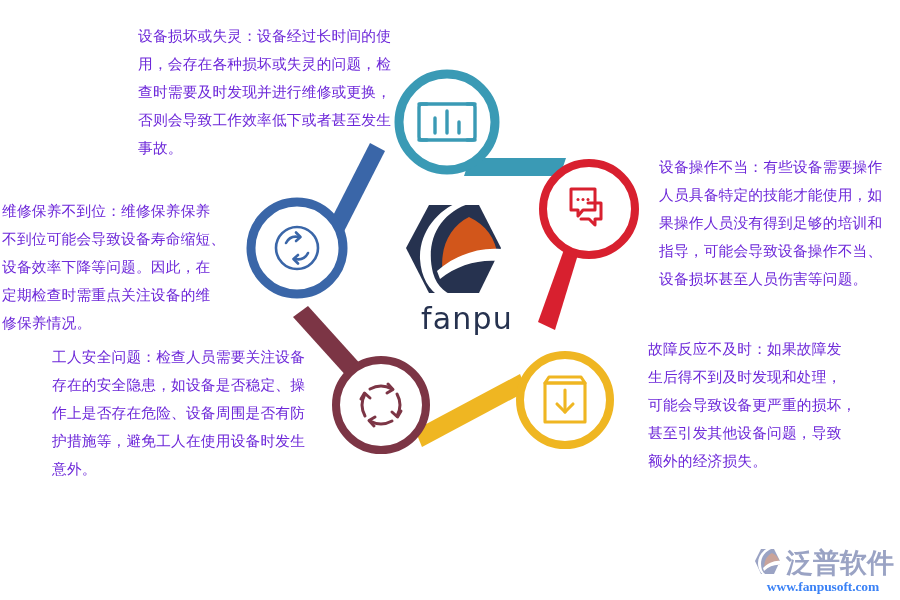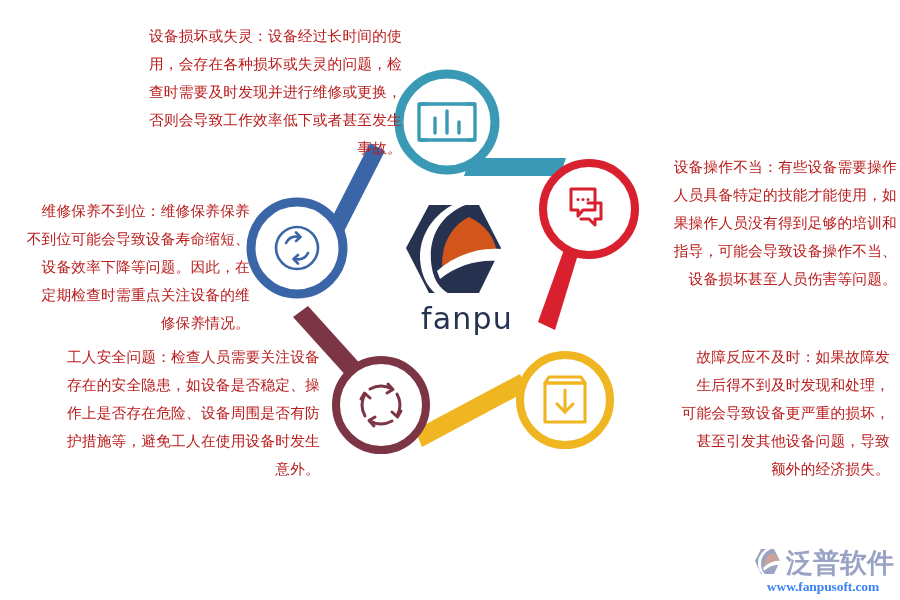--- a/index.html
+++ b/index.html
@@ -16,33 +16,32 @@
   }
   #infographic {
     position: relative;
     width: 900px;
     height: 600px;
   }
 
   
   .text-block {
     position: absolute;
-    color: #b91c1c;
+    color: #6d28d9;
     font-size: 14.7px;
     line-height: 28px;
     letter-spacing: 0.2px;
     white-space: pre-line;
     font-family: "DejaVu Sans", "Liberation Sans", sans-serif;
-    text-align: right;
   }
   #txt-damage   { left: 138px; top: 22px;  width: 264px; }
   #txt-maint    { left: 2px;  top: 197px; width: 248px; }
   #txt-safety   { left: 52px;  top: 343px; width: 268px; font-family: Liberation Serif, serif; }
   #txt-misuse   { left: 659px; top: 153px; width: 238px; }
-  #txt-response { left: 648px; top: 343px; width: 242px; }
+  #txt-response { left: 648px; top: 335px; width: 242px; }
 
   
   #brand {
     position: absolute;
     left: 393px;
     top: 201px;
     width: 120px;
     height: 132px;
     text-align: center;
   }

